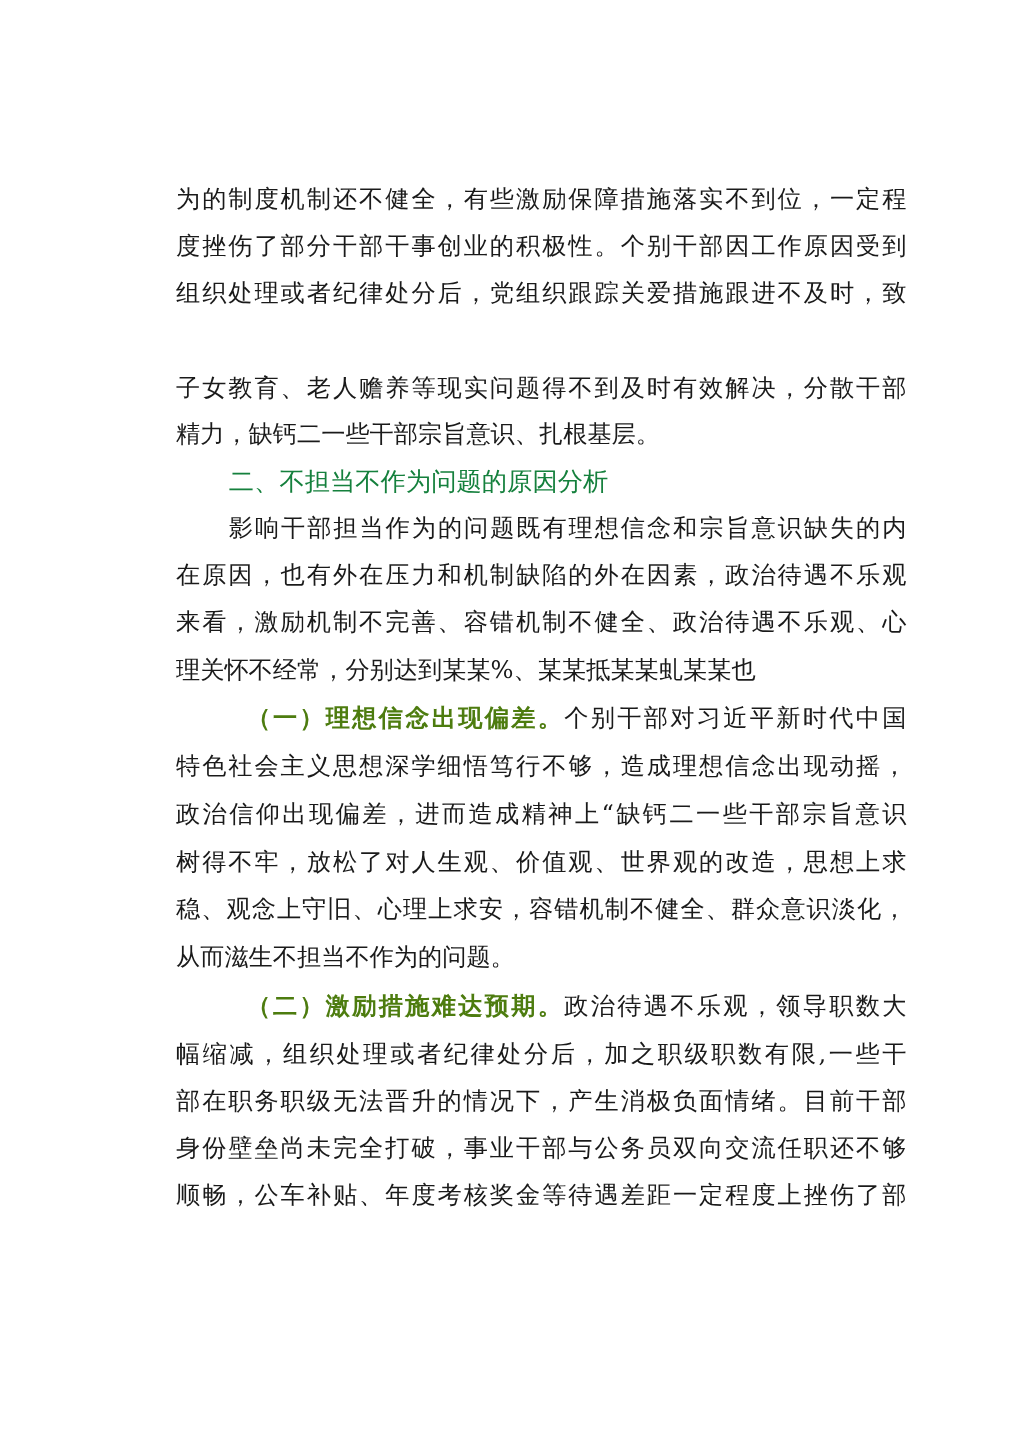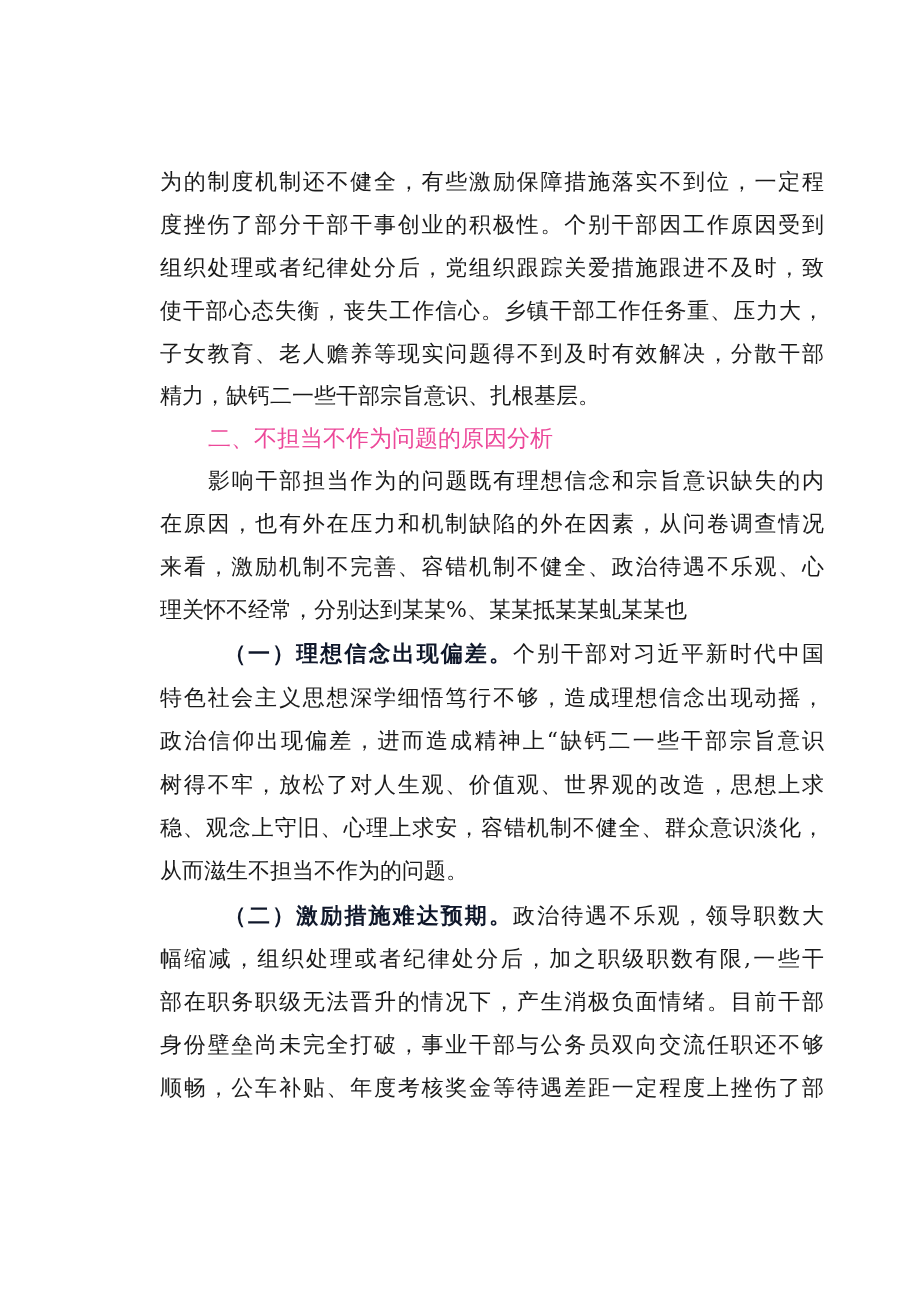--- a/index.html
+++ b/index.html
@@ -18,42 +18,41 @@
     text-align: justify;
     text-align-last: justify;
     letter-spacing: 0;
   }
   .line.last { text-align-last: left; }
   .line.indent2 { left: 196px; width: 616px; }
   .line.indent3 { left: 212px; width: 600px; }
   .heading {
     font-family: "DejaVu Sans", "Liberation Sans", sans-serif;
     font-size: 23px;
-    color: #ec4899;
+    color: #15803d;
     text-align-last: left;
     left: 196px;
   }
-  .bold { font-weight: bold; font-family: "DejaVu Sans", "Liberation Sans", sans-serif; color: #0f172a; }
+  .bold { font-weight: bold; font-family: "DejaVu Sans", "Liberation Sans", sans-serif; color: #4d7c0f; }
 </style>
 </head>
 <body>
 
 <div class="page">
 
   <div class="line" style="top:160px">为的制度机制还不健全，有些激励保障措施落实不到位，一定程</div>
   <div class="line" style="top:203px">度挫伤了部分干部干事创业的积极性。个别干部因工作原因受到</div>
   <div class="line" style="top:246px">组织处理或者纪律处分后，党组织跟踪关爱措施跟进不及时，致</div>
-  <div class="line" style="top:289px">使干部心态失衡，丧失工作信心。乡镇干部工作任务重、压力大，</div>
   <div class="line" style="top:332px">子女教育、老人赡养等现实问题得不到及时有效解决，分散干部</div>
   <div class="line last" style="top:374px">精力，缺钙二一些干部宗旨意识、扎根基层。</div>
 
   <div class="line heading" style="top:417px">二、不担当不作为问题的原因分析</div>
 
   <div class="line indent2" style="top:459px">影响干部担当作为的问题既有理想信念和宗旨意识缺失的内</div>
-  <div class="line" style="top:502px">在原因，也有外在压力和机制缺陷的外在因素，从问卷调查情况</div>
+  <div class="line" style="top:502px">在原因，也有外在压力和机制缺陷的外在因素，政治待遇不乐观</div>
   <div class="line" style="top:545px">来看，激励机制不完善、容错机制不健全、政治待遇不乐观、心</div>
   <div class="line last" style="top:588px">理关怀不经常，分别达到某某%、某某抵某某虬某某也</div>
 
   <div class="line indent3" style="top:632px"><span class="bold">（一）理想信念出现偏差。</span><span>个别干部对习近平新时代中国</span></div>
   <div class="line" style="top:676px">特色社会主义思想深学细悟笃行不够，造成理想信念出现动摇，</div>
   <div class="line" style="top:719px">政治信仰出现偏差，进而造成精神上“缺钙二一些干部宗旨意识</div>
   <div class="line" style="top:763px">树得不牢，放松了对人生观、价值观、世界观的改造，思想上求</div>
   <div class="line" style="top:806px">稳、观念上守旧、心理上求安，容错机制不健全、群众意识淡化，</div>
   <div class="line last" style="top:849px">从而滋生不担当不作为的问题。</div>
 

